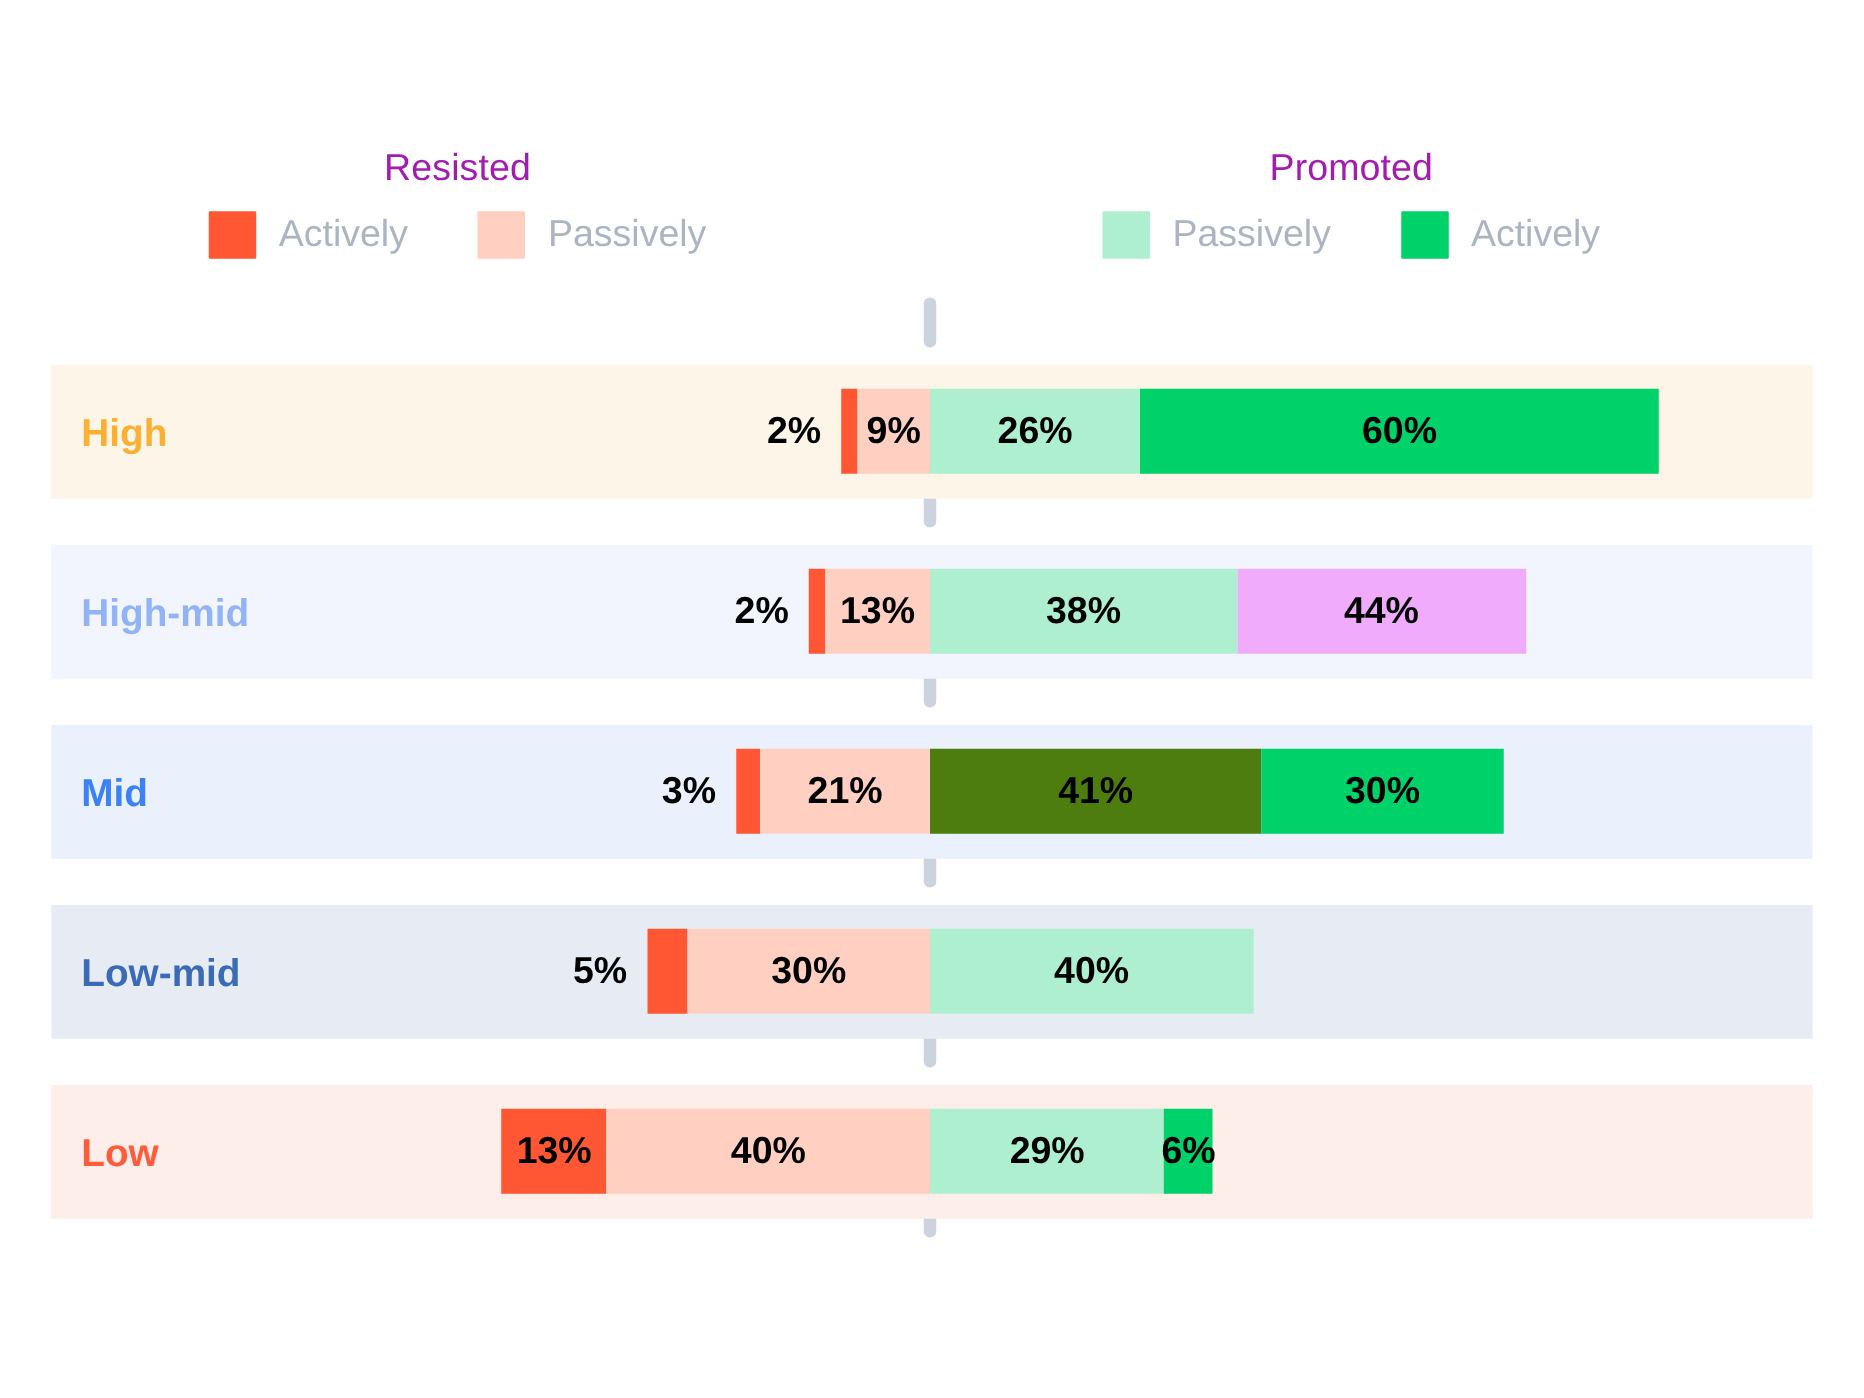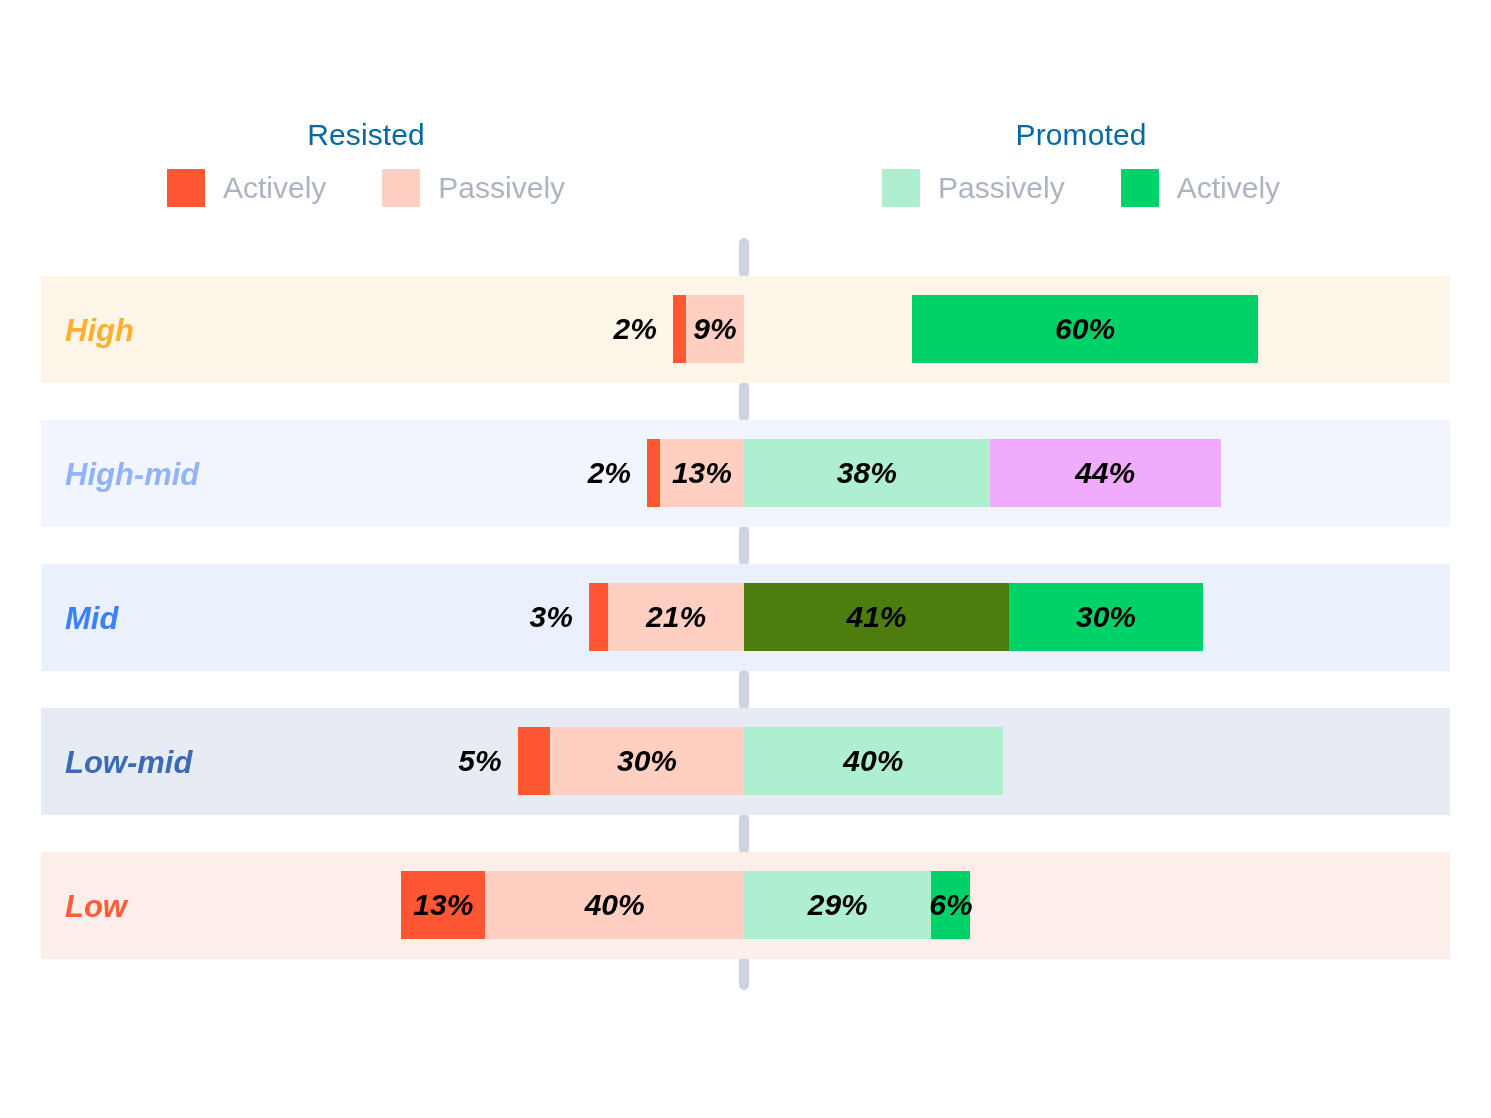--- a/index.html
+++ b/index.html
@@ -26,21 +26,21 @@
     display: flex;
     flex-direction: column;
     align-items: center;
   }
   .legend-group.resisted { left: 167px; }
   .legend-group.promoted { left: 882px; }
 
   .legend-title {
     font-size: 30px;
     font-weight: 400;
-    color: #0369a1;
+    color: #a21caf;
     letter-spacing: 0.1px;
     line-height: 1;
     margin-bottom: 19px;
   }
 
   .legend-items {
     display: flex;
     align-items: flex-start;
     gap: 56px;
   }
@@ -78,23 +78,22 @@
     left: 0;
     width: 10px;
     background: #ccd3de;
     border-radius: 5px;
   }
 
   
   #rows {
     position: absolute;
     left: 41px;
-    top: 276px;
+    top: 292px;
     width: 1409px;
-    font-style: italic;
   }
   .row {
     position: relative;
     height: 107px;
     margin-bottom: 37px;
     z-index: 2;
   }
   .row:last-child { margin-bottom: 0; }
 
   .row-label {
@@ -190,21 +189,24 @@
       <div class="row" style="background: rgb(253, 246, 232);">
         <div class="row-label" style="color: rgb(251, 176, 52);">High</div>
         <div class="bar-track">
           <div class="seg" style="left: 631.885px; width: 12.93px; background: rgb(255, 87, 51);"></div>
           <div class="outside-value" style="left: 0px; width: 631.885px;">
             <span class="seg-value">2%</span>
           </div>
           <div class="seg" style="left: 644.815px; width: 58.185px; background: rgb(255, 207, 194);">
             <span class="seg-value">9%</span>
           </div>
-          <div class="seg" style="left: 871.09px; width: 346px; background: rgb(0, 210, 106);">
+          <div class="seg" style="left: 703px; width: 168.09px; background: rgb(174, 239, 207);">
+            <span class="seg-value">26%</span>
+          </div>
+          <div class="seg" style="left: 871.09px; width: 415px; background: rgb(0, 210, 106);">
             <span class="seg-value">60%</span>
           </div>
         </div>
       </div>
       <div class="row" style="background: rgb(242, 245, 254);">
         <div class="row-label" style="color: rgb(146, 180, 247);">High-mid</div>
         <div class="bar-track">
           <div class="seg" style="left: 606.025px; width: 12.93px; background: rgb(255, 87, 51);"></div>
           <div class="outside-value" style="left: 0px; width: 606.025px;">
             <span class="seg-value">2%</span>

